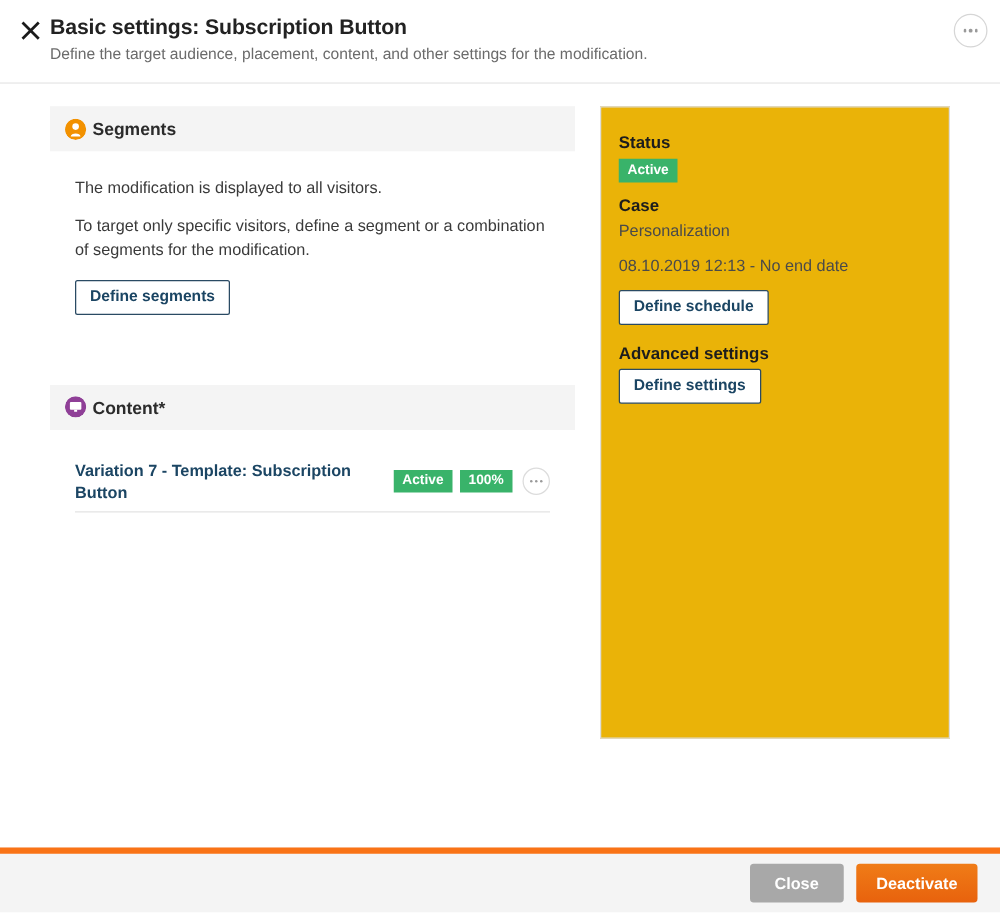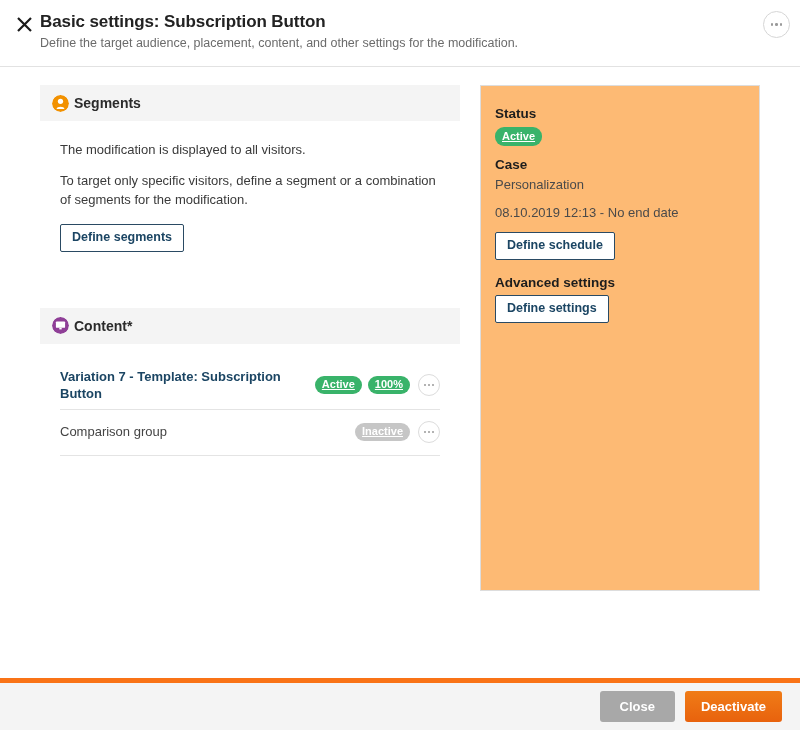--- a/index.html
+++ b/index.html
@@ -75,37 +75,37 @@
     display:flex; align-items:center; min-height:46px;
     border-bottom:1px solid #e4e4e4; padding:6px 0;
   }
   .var-row:first-child { border-top:none; }
   .var-name {
     flex:1 1 auto; font-size:13px; color:#444; line-height:1.35; padding-right:12px;
   }
   .var-name.link { color:#1b4563; font-weight:700; }
   .badges { display:flex; align-items:center; gap:6px; flex:0 0 auto; }
   .badge {
-    font-size:11px; font-weight:700; color:#fff; border-radius:9px;
-    padding:3px 7px 4px 7px; line-height:1; white-space:nowrap;text-decoration:underline;
+    font-size:11px; font-weight:700; color:#fff; border-radius:0;
+    padding:3px 7px 4px 7px; line-height:1; white-space:nowrap;
   }
   .badge.green { background:#39b36a; }
   .badge.grey  { background:#c6c6c6; }
   .row-more {
     width:22px; height:22px; border-radius:50%;
     border:1px solid #dcdcdc; background:#fff;
     display:flex; align-items:center; justify-content:center;
     margin-left:8px; cursor:pointer; flex:0 0 auto;
   }
   .row-more .dots i { width:2px; height:2px; }
 
   
   .right-panel {
     position:absolute; left:480px; top:18px; width:280px; height:506px;
-    border:1px solid #dddddd; background:#fdba74; padding:20px 14px 0 14px;
+    border:1px solid #dddddd; background:#eab308; padding:20px 14px 0 14px;
   }
   .rp-label { font-size:13.5px; font-weight:700; color:#1d1d1d; margin-bottom:5px; }
   .rp-value { font-size:13px; color:#4a4a4a; margin-bottom:13px; }
   .rp-badge-wrap { margin-bottom:13px; }
   .rp-btn-wrap { margin-bottom:15px; }
 
   
   .footer {
     position:absolute; left:0; top:678px; width:800px; height:52px;
     background:#f4f4f4; border-top:5px solid #f97316;
@@ -191,33 +191,20 @@
             </div>
             <div class="row-more">
               <span class="dots">
                   <i></i>
                   <i></i>
                   <i></i>
                 </span>
             </div>
           </div>
 
-          <div class="var-row">
-            <div class="var-name">Comparison group</div>
-            <div class="badges">
-              <span class="badge grey">Inactive</span>
-            </div>
-            <div class="row-more">
-              <span class="dots">
-                  <i></i>
-                  <i></i>
-                  <i></i>
-                </span>
-            </div>
-          </div>
 
         </div>
       </div>
 
     </div>
 
     <div class="right-panel">
       <div class="rp-label">Status</div>
       <div class="rp-badge-wrap">
         <span class="badge green">Active</span>

